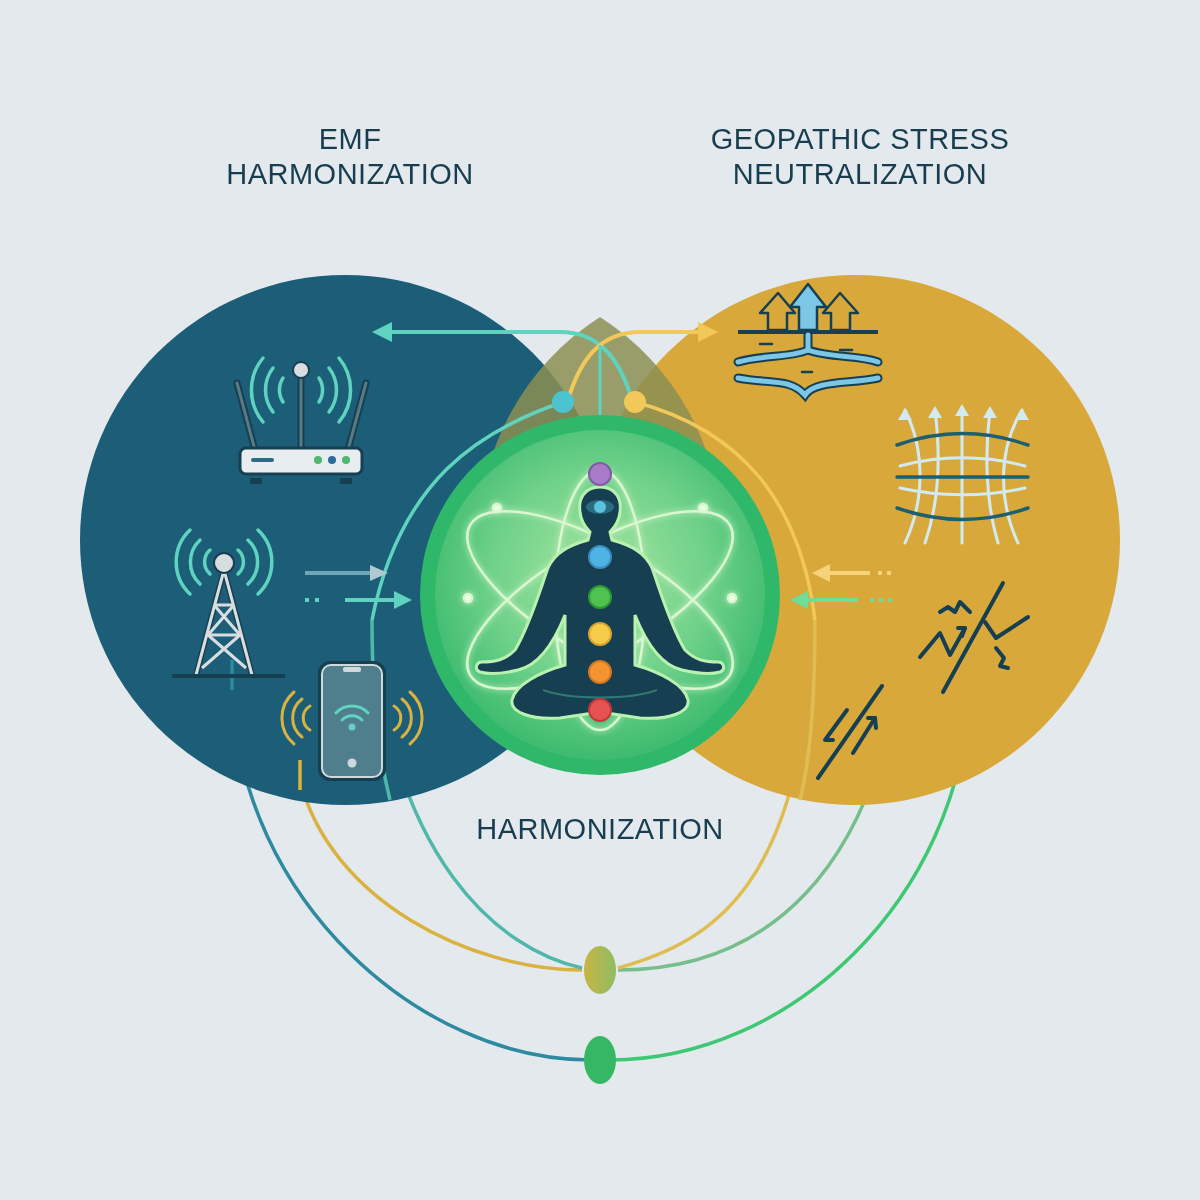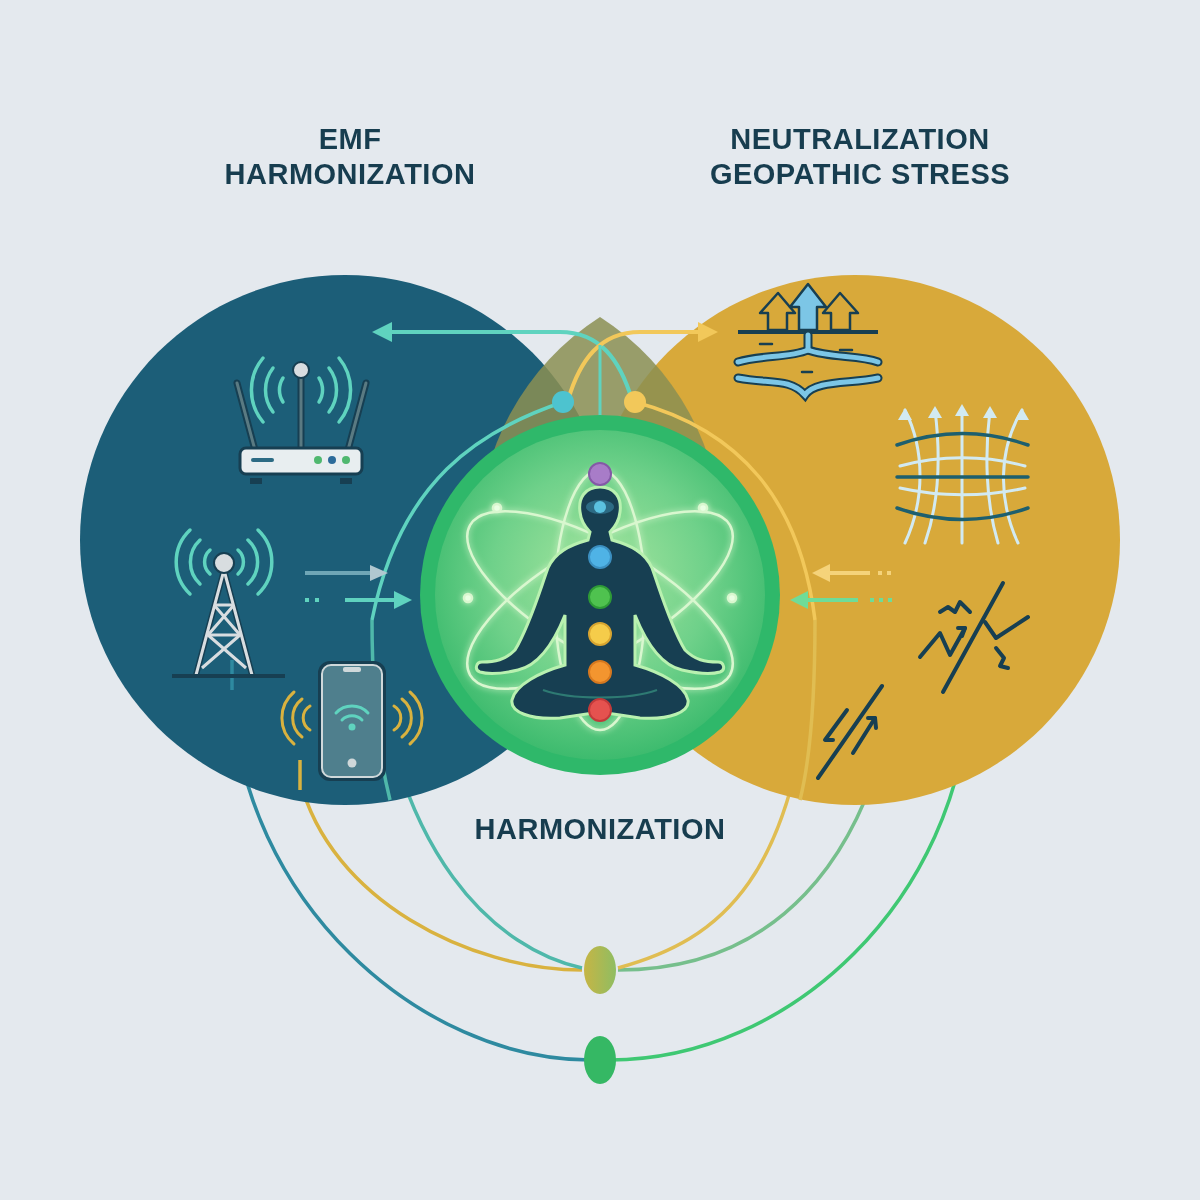--- a/index.html
+++ b/index.html
@@ -6,21 +6,21 @@
   body {
     width: 1200px; height: 1200px; overflow: hidden;
     background: #e4e9ee;
     font-family: "Liberation Sans", "DejaVu Sans", sans-serif;
     position: relative;
   }
   .label {
     position: absolute;
     text-align: center;
     color: #173d4f;
-    font-weight: 700;
+    font-weight: 400;
     letter-spacing: 0.5px;
     line-height: 1.22;
     font-size: 29px;
   }
   .label span { display: block; }
   #emf-title { left: 150px; top: 122px; width: 400px; }
   #geo-title { left: 660px; top: 122px; width: 400px; }
   #bio-title { left: 440px; top: 812px; width: 320px; }
   svg.stage { position: absolute; left: 0; top: 0; }
 </style>
@@ -287,18 +287,18 @@
 
   <ellipse cx="600" cy="970" rx="16" ry="24" fill="url(#nodeGrad1)"></ellipse>
   <ellipse cx="600" cy="1060" rx="16" ry="24" fill="#35b864"></ellipse>
 </svg>
 
 <div id="emf-title" class="label">
   <span>EMF</span>
   <span>HARMONIZATION</span>
 </div>
 <div id="geo-title" class="label">
+  <span>GEOPATHIC STRESS</span>
   <span>NEUTRALIZATION</span>
-  <span>GEOPATHIC STRESS</span>
 </div>
 <div id="bio-title" class="label">
   <span>HARMONIZATION</span>
 </div>
 
 </body></html>

